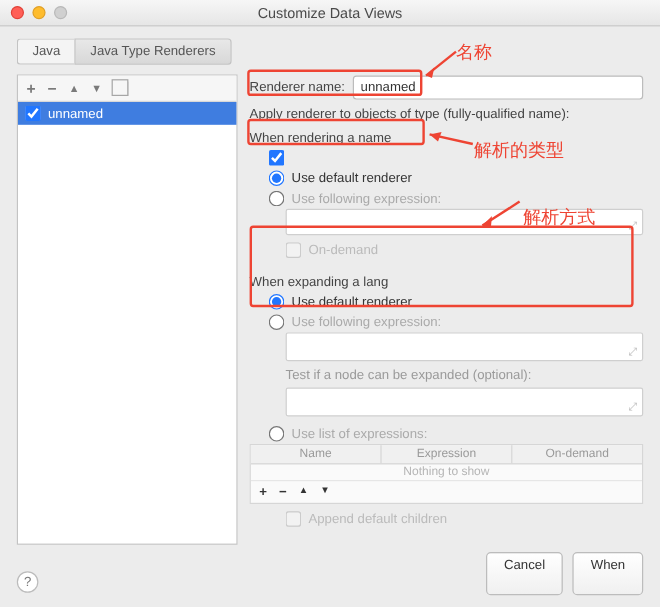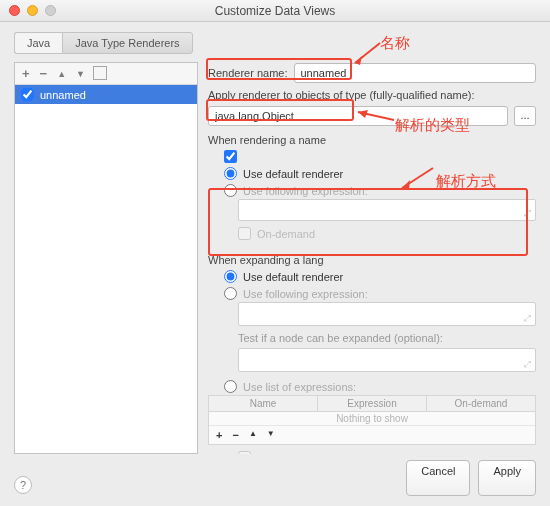--- a/index.html
+++ b/index.html
@@ -82,24 +82,20 @@
       <span>unnamed</span>
     </div>
   </div>
 
   <div class="right">
     <div class="fld">
       <span class="lbl">Renderer name:</span>
       <input class="inp" value="unnamed" style="">
     </div>
     <div class="lbl" style="margin-bottom:5px">Apply renderer to objects of type (fully-qualified name):</div>
-    <div class="fld">
-      <input class="inp" value="java.lang.Object" style="">
-      <div class="btn-dots">...</div>
-    </div>
 
     <div class="section">When rendering a name</div>
     <div class="opt">
         <input type="checkbox" checked="" style="">
       </div>
     <div class="opt">
         <input type="radio" name="r1" checked="" style="">
         <span>Use default renderer</span>
       </div>
     <div class="opt">
@@ -145,21 +141,21 @@
     <div class="opt sub" style="margin-top:4px">
         <input type="checkbox" disabled="" style="">
         <span style="color:#bbb">Append default children</span>
       </div>
   </div>
 </div>
 
 <div class="help">?</div>
 <div class="footer">
   <div class="fbtn">Cancel</div>
-  <div class="fbtn">Apply</div>
+  <div class="fbtn">When</div>
 </div>
 
 <div class="redbox" style="left:206px;top:58px;width:146px;height:22px"></div>
 <div class="redbox" style="left:206px;top:99px;width:148px;height:22px"></div>
 <div class="redbox" style="left:208px;top:188px;width:320px;height:68px"></div>
 <div class="ann" style="left:380px;top:34px">名称</div>
 <div class="ann" style="left:395px;top:116px">解析的类型</div>
 <div class="ann" style="left:436px;top:172px">解析方式</div>
 <svg class="arrow" style="left:350px;top:38px" width="40" height="32">
     <path d="M30 5 L5 25" stroke="#e43" stroke-width="2" fill="none"></path>

